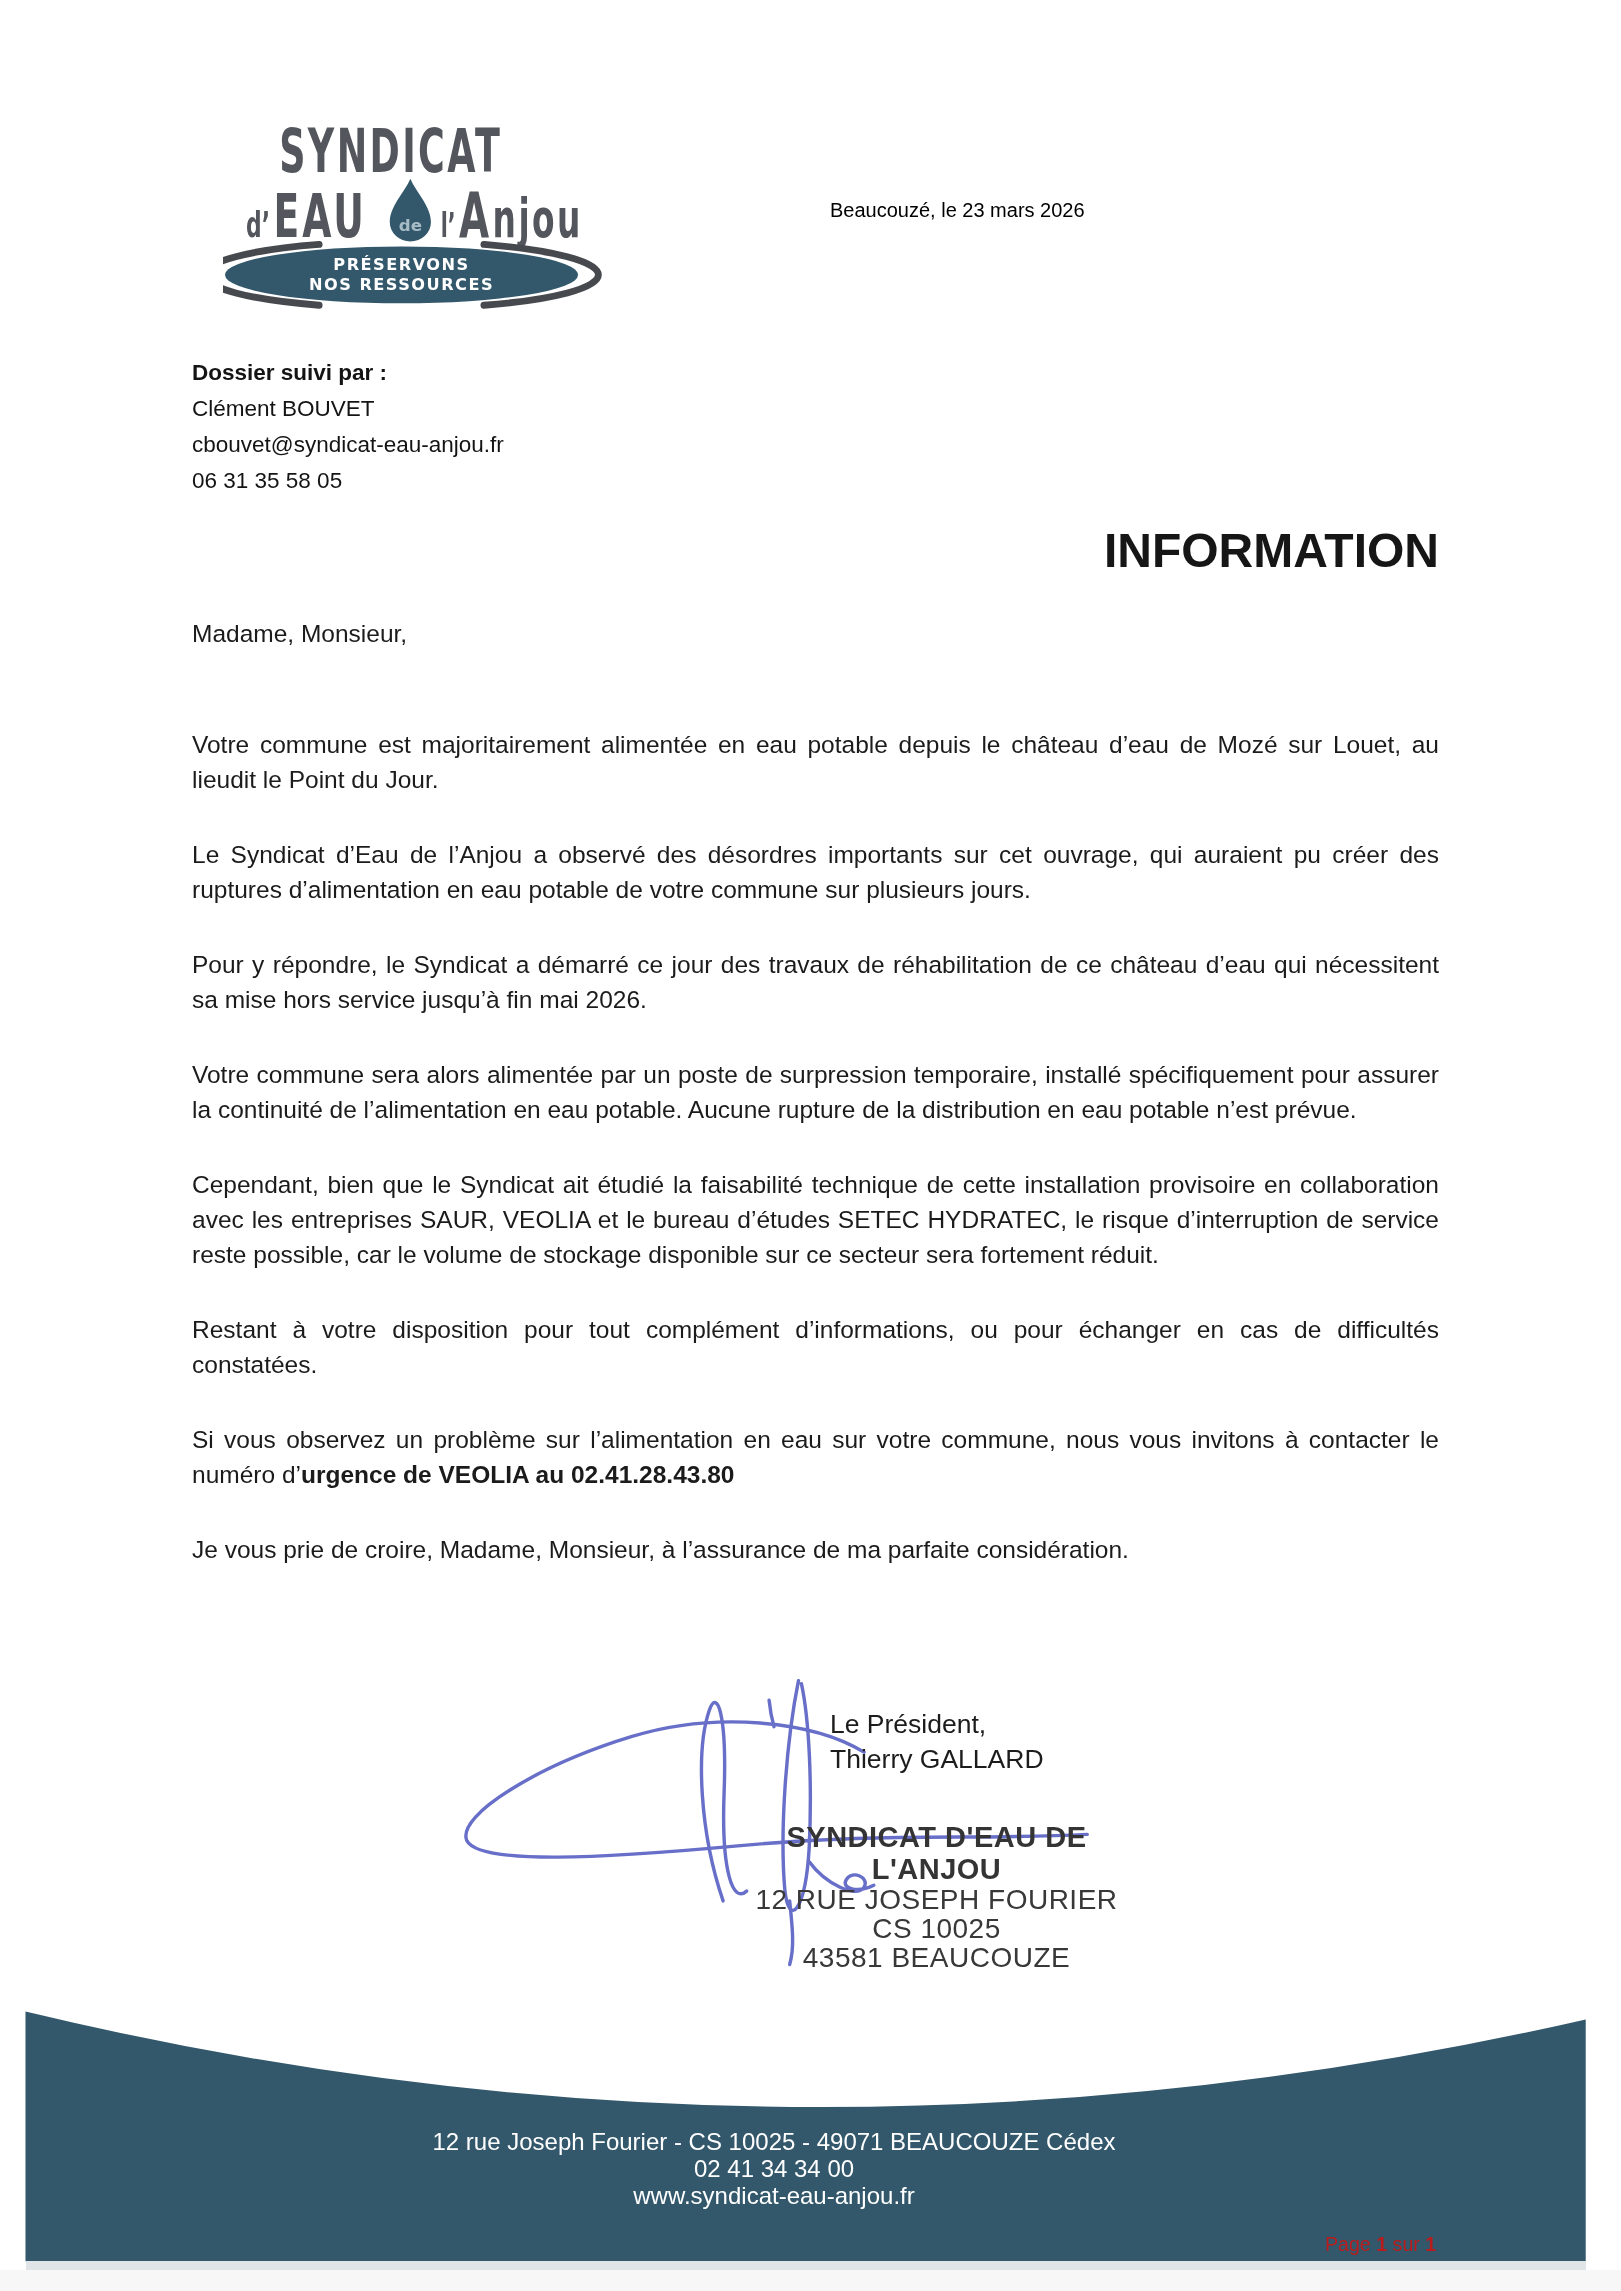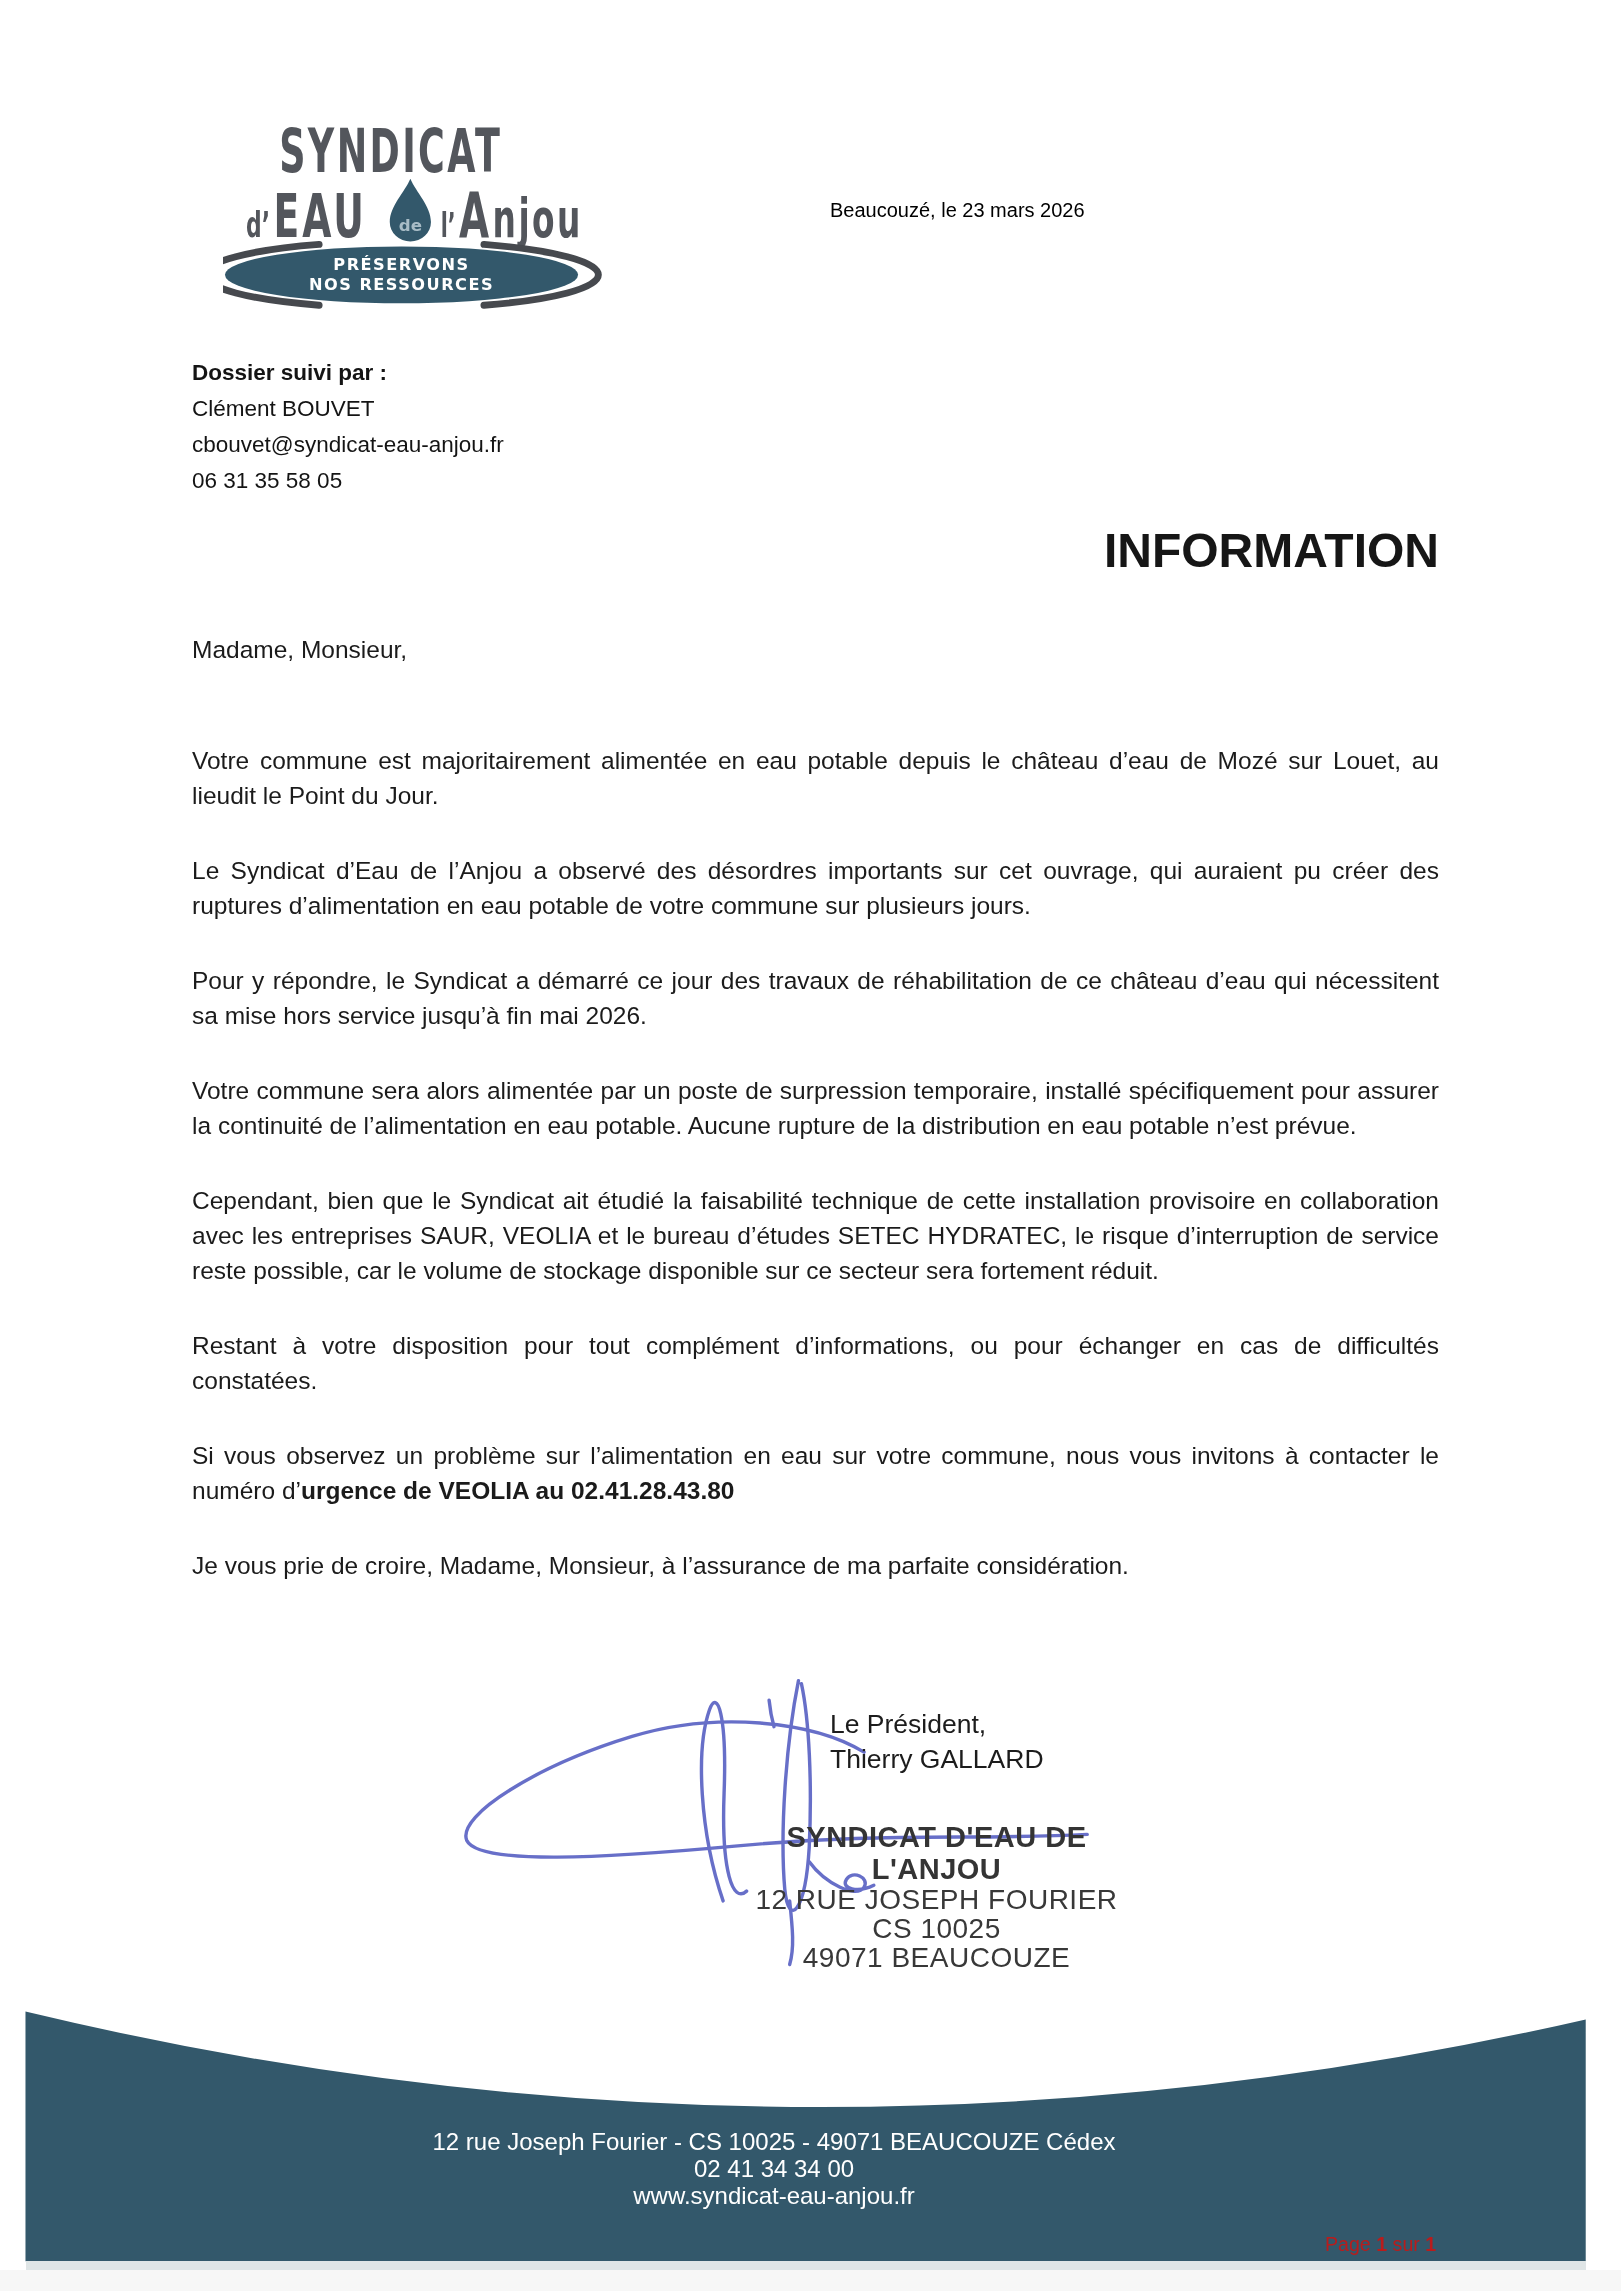--- a/index.html
+++ b/index.html
@@ -22,21 +22,21 @@
   .title{
     position:absolute;left:192px;top:523px;width:1247px;
     text-align:right;font-size:48px;font-weight:bold;color:#161616;
     letter-spacing:0px;
   }
   
   .body-text{
     position:absolute;left:192px;top:616px;width:1247px;
     font-size:24.5px;line-height:35px;text-align:justify;color:#1b1b1b;
   }
-  .body-text p{margin:16px 0 40px 0;}
+  .body-text p{margin:0 0 40px 0;}
   .body-text p.salutation{margin-bottom:76px;text-align:left;}
   .body-text .b{font-weight:bold;}
   
   .sig-text{position:absolute;left:830px;top:1707px;font-size:26.5px;line-height:35px;color:#1c1c1c;}
   .sig-svg{position:absolute;left:421px;top:1666px;width:706px;height:323px;}
   .stamp{
     position:absolute;left:725px;top:1821px;width:423px;text-align:center;
     color:#2f2f2f;letter-spacing:0.5px;
   }
   .stamp .l1{font-size:29px;font-weight:bold;line-height:32px;color:#343434;}
@@ -123,21 +123,21 @@
 
   <div class="sig-text">
     <div>Le Président,</div>
     <div>Thierry GALLARD</div>
   </div>
 
   <div class="stamp">
     <div class="l1">SYNDICAT D'EAU DE L'ANJOU</div>
     <div class="l2">12 RUE JOSEPH FOURIER</div>
     <div class="l2">CS 10025</div>
-    <div class="l2">49071 BEAUCOUZE</div>
+    <div class="l2">43581 BEAUCOUZE</div>
   </div>
 
   <svg class="footer-svg" viewBox="0 0 1654 290" xmlns="http://www.w3.org/2000/svg" preserveAspectRatio="none">
     <path d="M26,22 Q820,213 1618,30 L1618,277 L26,277 Z" fill="#33586b"></path>
   </svg>
   <div class="bottom-band"></div>
   <div class="bottom-fade"></div>
 
   <div class="footer-text">
     <div>12 rue Joseph Fourier - CS 10025 - 49071 BEAUCOUZE Cédex</div>

